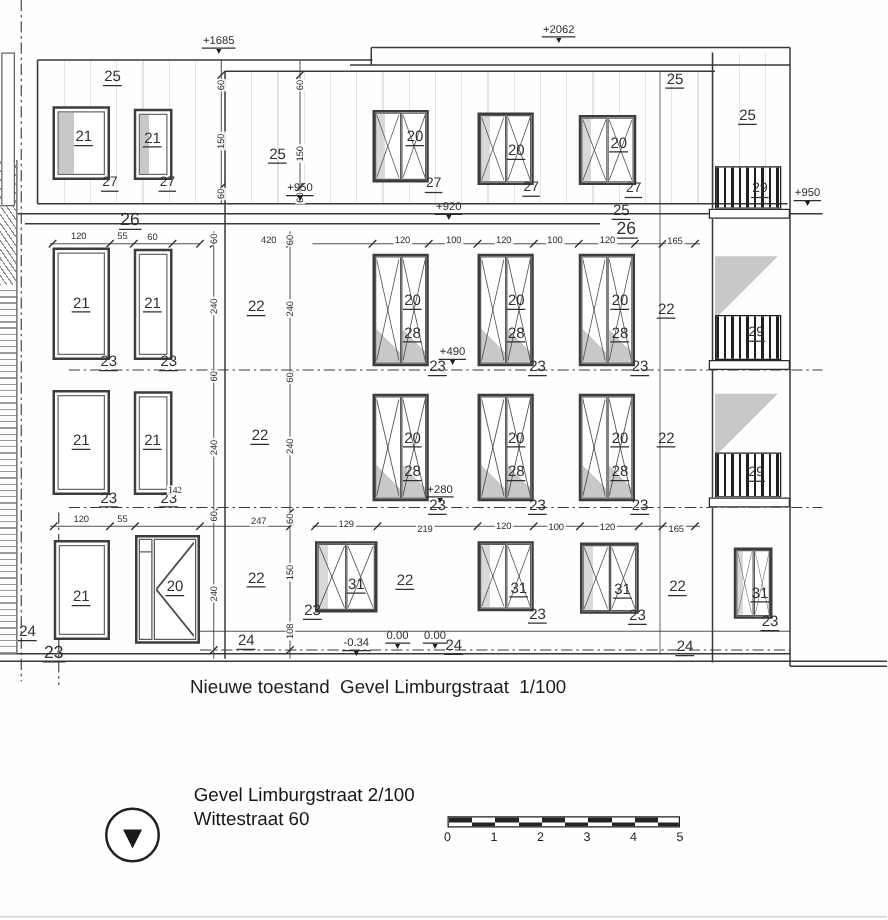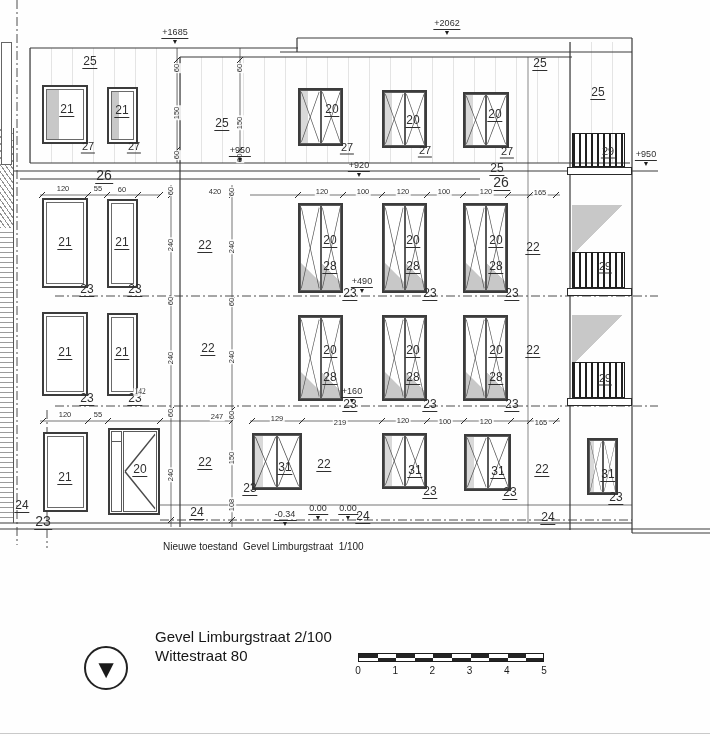--- a/index.html
+++ b/index.html
@@ -18,21 +18,21 @@
        align-items:center;line-height:1;}
   .lvl .txt{font-size:9px;border-bottom:1px solid #2f2f2f;padding:0 1px 1px;}
   .lvl .tri{font-size:7px;margin-top:-1px;color:#1c1c1c;}
   .win{position:absolute;box-sizing:border-box;border:2px solid #3c3c3c;background:#fff;display:flex;}
   .win .inner{position:absolute;left:2px;top:2px;right:2px;bottom:2px;border:1px solid #6a6a6a;}
   .leaf{position:relative;flex:1;box-sizing:border-box;border:1px solid #5a5a5a;background:#fff;}
   .leaf svg{position:absolute;left:0;top:0;width:100%;height:100%;}
   .rail{position:absolute;box-sizing:border-box;border:1px solid #1f1f1f;
         background:repeating-linear-gradient(90deg,#1f1f1f 0 2px,rgba(0,0,0,0) 2px 6px);}
   .slab{position:absolute;box-sizing:border-box;border:1px solid #2a2a2a;background:#fff;}
-  .caption{position:absolute;left:163px;top:541px;font-size:10px;color:#1d1d1d;white-space:pre;}
+  .caption{position:absolute;left:152px;top:541px;font-size:15px;color:#1d1d1d;white-space:pre;}
   .tb-text{position:absolute;left:155px;top:627px;font-size:15px;line-height:19px;color:#161616;}
   .north{position:absolute;left:84px;top:646px;width:40px;height:40px;border:2px solid #222;
          border-radius:50%;display:flex;align-items:center;justify-content:center;background:#fff;}
   .north span{font-size:26px;line-height:1;color:#1a1a1a;transform:translateY(1px);}
   .sbar{position:absolute;left:358px;top:653px;width:186px;height:9px;box-sizing:border-box;
         border:1px solid #1c1c1c;background:#fff;}
   .sbar .row{position:absolute;left:0;right:0;height:50%;}
   .sbar .r1{top:0;background:repeating-linear-gradient(90deg,#242424 0 18.6px,rgba(0,0,0,0) 18.6px 37.2px);}
   .sbar .r2{bottom:0;background:repeating-linear-gradient(90deg,rgba(0,0,0,0) 0 18.6px,#242424 18.6px 37.2px);}
   .snum{position:absolute;transform:translate(-50%,0);font-size:10px;color:#1c1c1c;top:665px;}
@@ -413,21 +413,21 @@
       <div class="dim" style="left: 215px; top: 192px;">420</div>
       <div class="dim" style="left: 322px; top: 192px;">120</div>
       <div class="dim" style="left: 363px; top: 192px;">100</div>
       <div class="dim" style="left: 403px; top: 192px;">120</div>
       <div class="dim" style="left: 444px; top: 192px;">100</div>
       <div class="dim" style="left: 486px; top: 192px;">120</div>
       <div class="dim" style="left: 540px; top: 193px;">165</div>
       <div class="dim" style="left: 65px; top: 415px;">120</div>
       <div class="dim" style="left: 98px; top: 415px;">55</div>
       <div class="dim" style="left: 140px; top: 392px; font-family: Liberation Serif, serif;">142</div>
-      <div class="dim" style="left: 217px; top: 417px;">247</div>
+      <div class="dim" style="left: 207px; top: 417px;">247</div>
       <div class="dim" style="left: 277px; top: 419px;">129</div>
       <div class="dim" style="left: 340px; top: 423px;">219</div>
       <div class="dim" style="left: 403px; top: 421px;">120</div>
       <div class="dim" style="left: 445px; top: 422px;">100</div>
       <div class="dim" style="left: 486px; top: 422px;">120</div>
       <div class="dim" style="left: 541px; top: 423px;">165</div>
       <div class="dim rot" style="left: 177px; top: 68px;">60</div>
       <div class="dim rot" style="left: 177px; top: 113px;">150</div>
       <div class="dim rot" style="left: 177px; top: 155px;">60</div>
       <div class="dim rot" style="left: 240px; top: 68px;">60</div>
@@ -464,21 +464,21 @@
       </div>
       <div class="lvl" style="left: 359px; top: 178px;">
         <div class="txt">+920</div>
         <div class="tri">▼</div>
       </div>
       <div class="lvl" style="left: 362px; top: 294px;">
         <div class="txt">+490</div>
         <div class="tri">▼</div>
       </div>
       <div class="lvl" style="left: 352px; top: 404px;">
-        <div class="txt">+160</div>
+        <div class="txt">+280</div>
         <div class="tri">▼</div>
       </div>
       <div class="lvl" style="left: 318px; top: 521px;">
         <div class="txt">0.00</div>
         <div class="tri">▼</div>
       </div>
       <div class="lvl" style="left: 348px; top: 521px;">
         <div class="txt">0.00</div>
         <div class="tri">▼</div>
       </div>
@@ -488,21 +488,21 @@
       </div>
     </div>
 
   <div class="caption">Nieuwe toestand  Gevel Limburgstraat  1/100</div>
 
   <div class="north">
       <span>▼</span>
     </div>
   <div class="tb-text">
     <div>Gevel Limburgstraat  2/100</div>
-    <div>Wittestraat 80</div>
+    <div>Wittestraat 60</div>
   </div>
   <div class="sbar">
     <div class="row r1"></div>
     <div class="row r2"></div>
   </div>
   <div id="scalenums">
       <div class="snum" style="left: 358px;">0</div>
       <div class="snum" style="left: 395.2px;">1</div>
       <div class="snum" style="left: 432.4px;">2</div>
       <div class="snum" style="left: 469.6px;">3</div>

